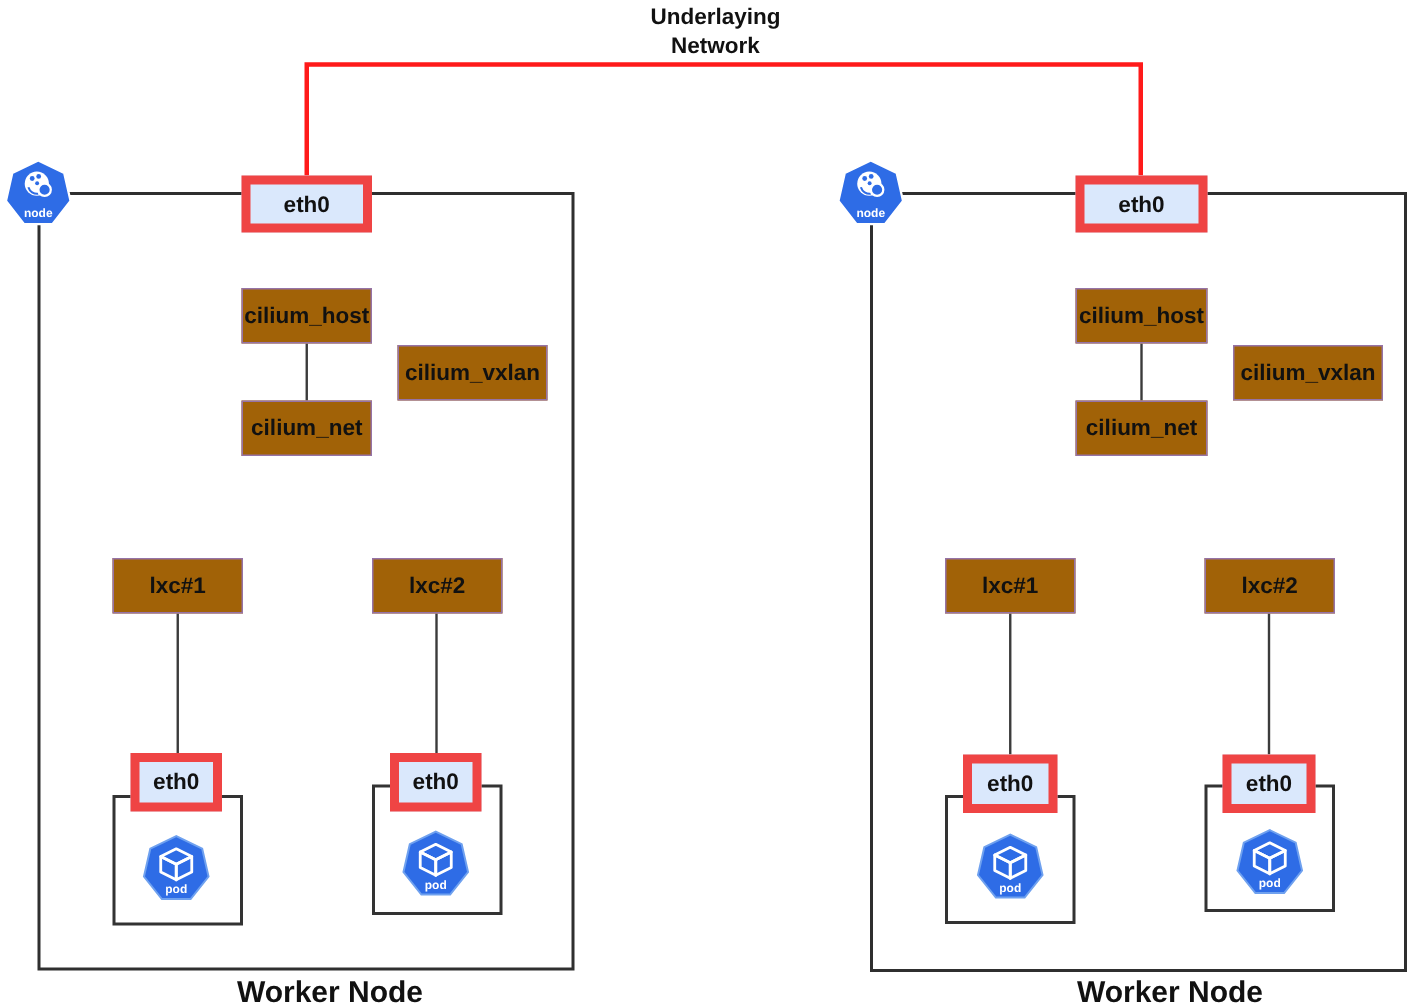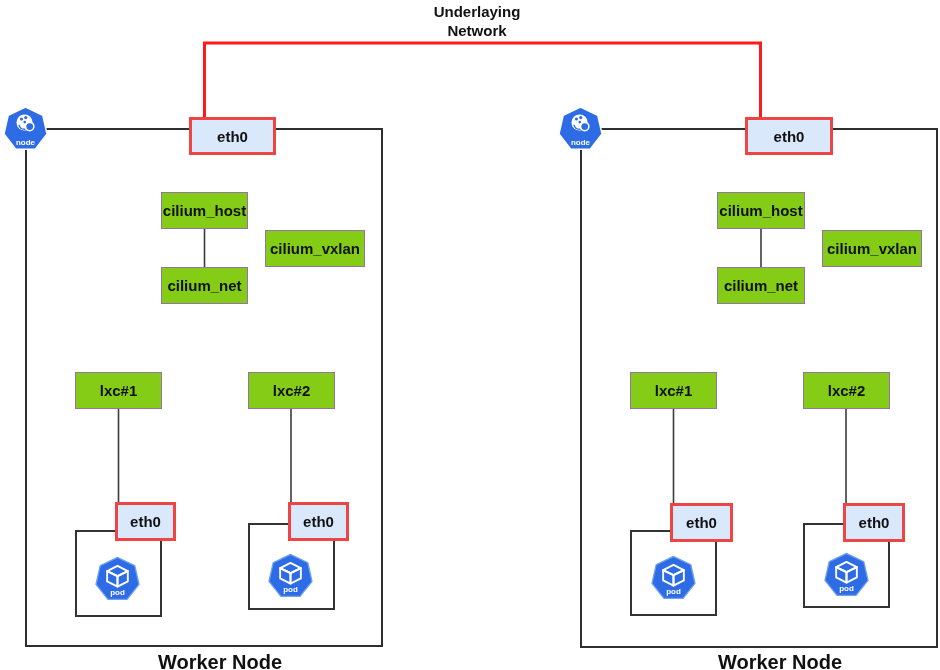--- a/index.html
+++ b/index.html
@@ -39,25 +39,24 @@
   .box{
     position:absolute;
     display:flex;align-items:center;justify-content:center;
     font-weight:bold;font-size:15px;color:#111111;
     box-sizing:border-box;
     z-index:4;
     white-space:nowrap;
   }
   .eth{
     background:#DAE8FC;
-    border:3px solid #ef4444;
-    margin-left:28px;
+    border:6px solid #ef4444;
   }
   .veth{
-    background:#84cc16;
+    background:#a16207;
     border:1px solid #9673A6;
   }
   .icon{
     position:absolute;
     z-index:5;
   }
   .worker-label{
     position:absolute;
     text-align:center;
     font-weight:bold;font-size:20px;color:#111111;

